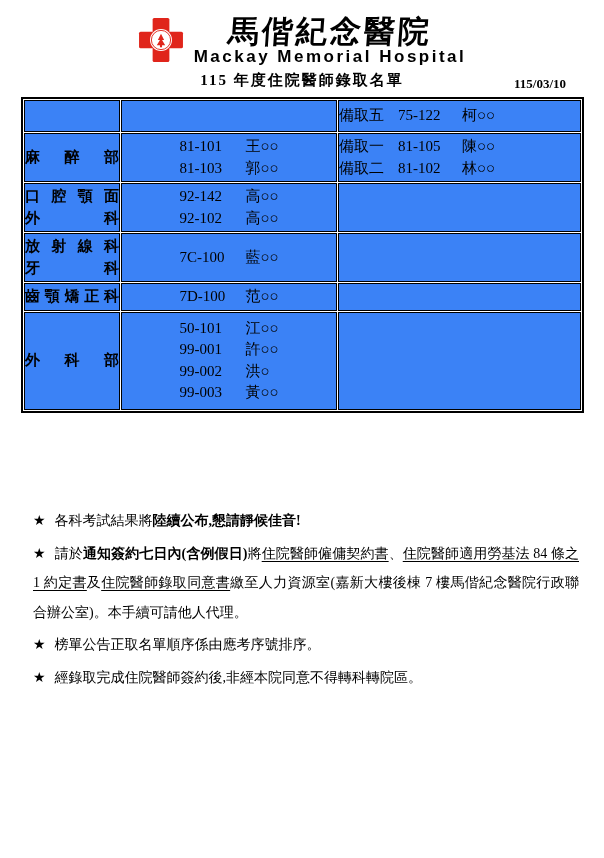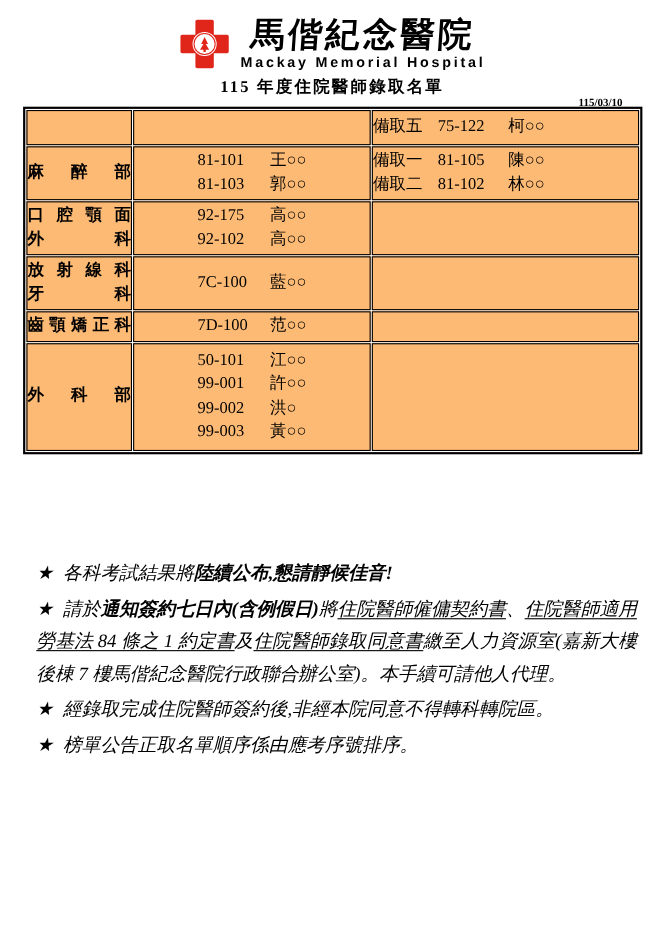--- a/index.html
+++ b/index.html
@@ -12,55 +12,55 @@
   .header{position:absolute;top:16px;left:0;width:100%;text-align:center;}
   .logo-row{display:flex;justify-content:center;align-items:center;gap:10px;}
   .logo{width:46px;height:46px;flex:0 0 auto;}
   .brand{display:flex;flex-direction:column;align-items:center;}
   .hospital-zh{
     font-size:31px;font-weight:bold;letter-spacing:3px;line-height:32px;
     font-family:"Liberation Serif","DejaVu Serif",serif;
     transform:skewX(-4deg);
   }
   .hospital-en{
-    font-size:13px;font-weight:bold;letter-spacing:2.5px;line-height:15px;
+    font-size:17px;font-weight:bold;letter-spacing:2.5px;line-height:15px;
     font-family:"Liberation Sans","DejaVu Sans",sans-serif;margin-top:1px;
   }
   .doc-title{
     margin-top:3px;font-size:15px;font-weight:bold;letter-spacing:2px;line-height:26px;
   }
   .doc-date{
-    position:absolute;top:88px;right:38px;font-size:10px;font-weight:bold;
+    position:absolute;top:76px;right:38px;font-size:13px;font-weight:bold;
   }
   
   .tbl-wrap{position:absolute;top:97px;left:21px;}
   table.results{
     border-collapse:separate;border-spacing:1px;background:#fff;
     border:2px solid #000;table-layout:fixed;width:559px;
   }
   table.results td{
     border:1px solid #000;vertical-align:middle;padding:2px 0;
-    font-size:15px;line-height:21.5px;background:#fdba74;
+    font-size:15px;line-height:21.5px;background:#3b82f6;
   }
   td.c-dept{font-weight:bold;padding:2px 5px;font-size:16px;}
   .dept-line{text-align:justify;text-align-last:justify;-moz-text-align-last:justify;}
   td.c-adm{text-align:center;}
   .adm-block{display:inline-block;text-align:left;}
   .adm-entry .eid{display:inline-block;min-width:52px;}
   .adm-entry .ename{margin-left:14px;}
   td.c-alt{padding-left:12px;}
   .alt-entry .alabel{display:inline-block;}
   .alt-entry .eid{display:inline-block;margin-left:14px;min-width:52px;}
   .alt-entry .ename{margin-left:12px;}
   tr.h31 td{height:26px;}
   tr.h25 td{height:20px;}
   tr.h43 td{height:38px;}
   tr.h98 td{height:92px;}
   
-  .notes{position:absolute;top:506px;left:33px;width:546px;font-size:17px;font-style:italic;}
+  .notes{position:absolute;top:506px;left:33px;width:546px;font-size:14px;}
   .note{margin:0 0 3px 0;line-height:29.5px;text-align:justify;}
   .note .star{margin-right:9px;}
   .seg-bold{font-weight:bold;}
   .seg-underline{text-decoration:underline;text-underline-offset:3px;}
 </style>
 </head>
 <body>
 
 <div class="page">
 
@@ -108,21 +108,21 @@
             <td class="c-alt">
               <div class="alt-entry"><span class="alabel">備取一</span><span class="eid">81-105</span><span class="ename">陳○○</span></div>
               <div class="alt-entry"><span class="alabel">備取二</span><span class="eid">81-102</span><span class="ename">林○○</span></div>
             </td>
           </tr>
           <tr class="h43">
             <td class="c-dept">
               <div class="dept-line">口腔顎面</div>
               <div class="dept-line">外科</div>
             </td>
-            <td class="c-adm"><div class="adm-block"><div class="adm-entry"><span class="eid">92-175</span><span class="ename">高○○</span></div><div class="adm-entry"><span class="eid">92-102</span><span class="ename">高○○</span></div></div></td>
+            <td class="c-adm"><div class="adm-block"><div class="adm-entry"><span class="eid">92-142</span><span class="ename">高○○</span></div><div class="adm-entry"><span class="eid">92-102</span><span class="ename">高○○</span></div></div></td>
             <td class="c-alt"></td>
           </tr>
           <tr class="h43">
             <td class="c-dept">
               <div class="dept-line">放射線科</div>
               <div class="dept-line">牙科</div>
             </td>
             <td class="c-adm"><div class="adm-block"><div class="adm-entry"><span class="eid">7C-100</span><span class="ename">藍○○</span></div></div></td>
             <td class="c-alt"></td>
           </tr>
@@ -140,17 +140,17 @@
             <td class="c-adm"><div class="adm-block"><div class="adm-entry"><span class="eid">50-101</span><span class="ename">江○○</span></div><div class="adm-entry"><span class="eid">99-001</span><span class="ename">許○○</span></div><div class="adm-entry"><span class="eid">99-002</span><span class="ename">洪○</span></div><div class="adm-entry"><span class="eid">99-003</span><span class="ename">黃○○</span></div></div></td>
             <td class="c-alt"></td>
           </tr>
         </tbody>
     </table>
   </div>
 
   <div class="notes">
       <p class="note"><span class="star">★</span><span>各科考試結果將</span><span class="seg-bold">陸續公布,懇請靜候佳音!</span></p>
       <p class="note"><span class="star">★</span><span>請於</span><span class="seg-bold">通知簽約七日內(含例假日)</span><span>將</span><span class="seg-underline">住院醫師僱傭契約書</span><span>、</span><span class="seg-underline">住院醫師適用勞基法 84 條之 1 約定書</span><span>及</span><span class="seg-underline">住院醫師錄取同意書</span><span>繳至人力資源室(嘉新大樓後棟 7 樓馬偕紀念醫院行政聯合辦公室)。本手續可請他人代理。</span></p>
+      <p class="note"><span class="star">★</span><span>榜單公告正取名單順序係由應考序號排序。</span></p>
       <p class="note"><span class="star">★</span><span>經錄取完成住院醫師簽約後,非經本院同意不得轉科轉院區。</span></p>
-      <p class="note"><span class="star">★</span><span>榜單公告正取名單順序係由應考序號排序。</span></p>
     </div>
 
 </div>
 
 </body></html>

